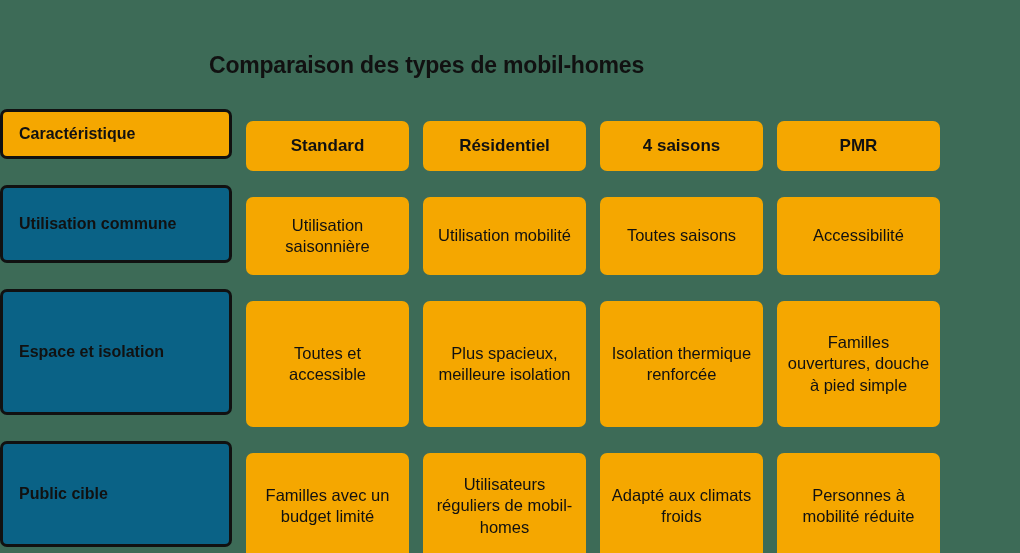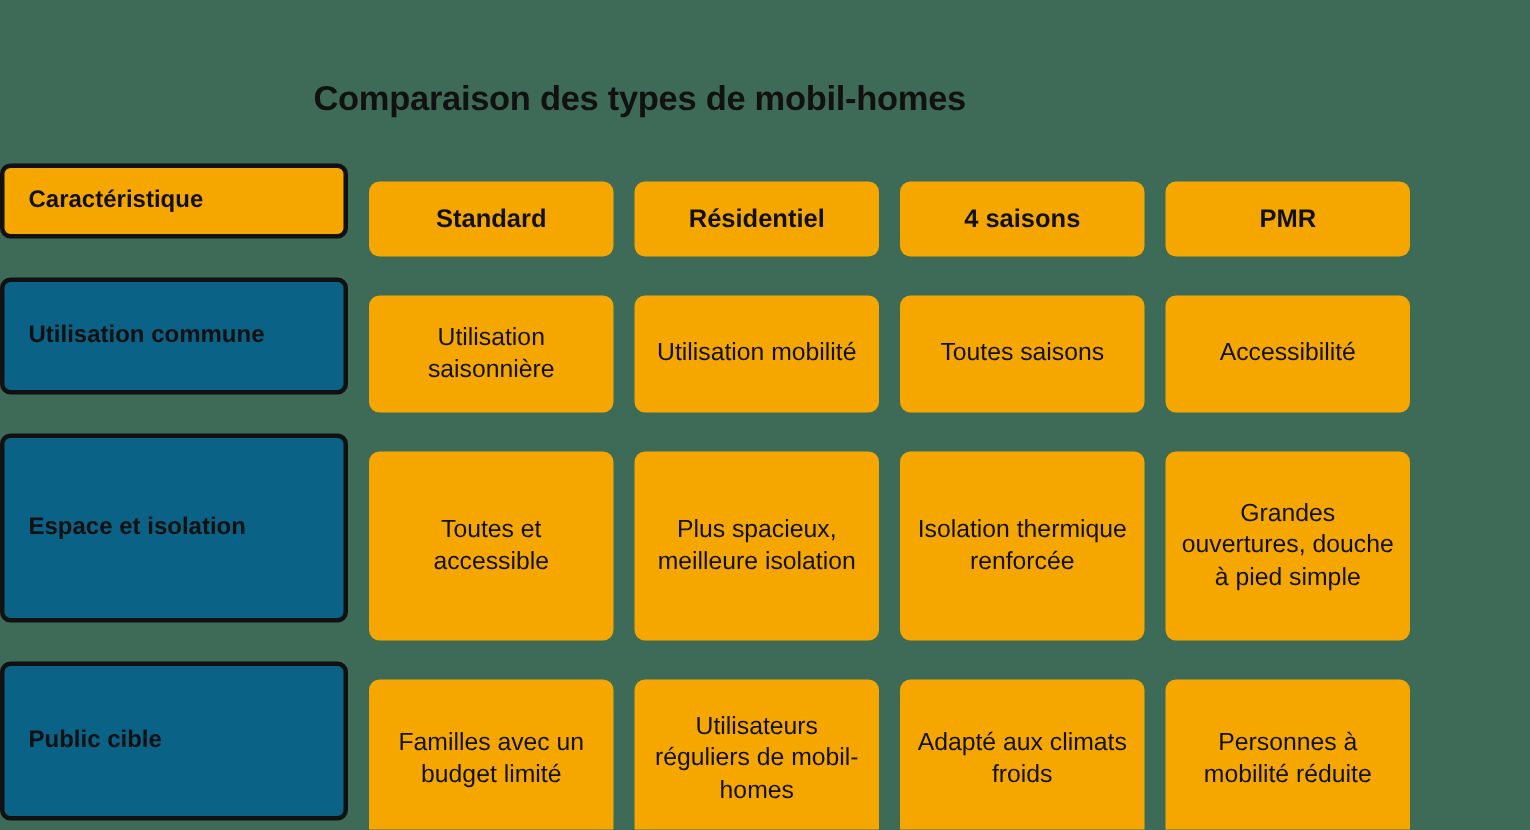--- a/index.html
+++ b/index.html
@@ -112,21 +112,21 @@
       <div class="cell cell-data">Utilisation mobilité</div>
       <div class="cell cell-data">Toutes saisons</div>
       <div class="cell cell-data">Accessibilité</div>
     </div>
 
     <div class="row row-body row-2">
       <div class="cell cell-label">Espace et isolation</div>
       <div class="cell cell-data">Toutes et accessible</div>
       <div class="cell cell-data">Plus spacieux, meilleure isolation</div>
       <div class="cell cell-data">Isolation thermique renforcée</div>
-      <div class="cell cell-data">Grandes ouvertures, douche à pied simple</div>
+      <div class="cell cell-data">Familles ouvertures, douche à pied simple</div>
     </div>
 
     <div class="row row-body row-3">
       <div class="cell cell-label">Public cible</div>
       <div class="cell cell-data">Familles avec un budget limité</div>
       <div class="cell cell-data">Utilisateurs réguliers de mobil-homes</div>
       <div class="cell cell-data">Adapté aux climats froids</div>
       <div class="cell cell-data">Personnes à mobilité réduite</div>
     </div>
 

